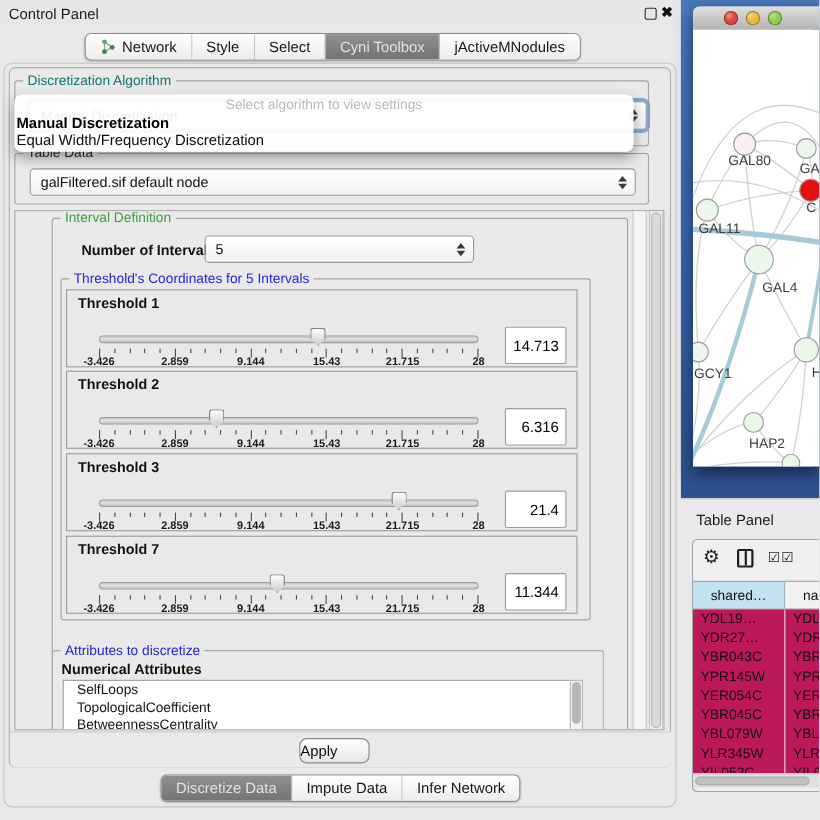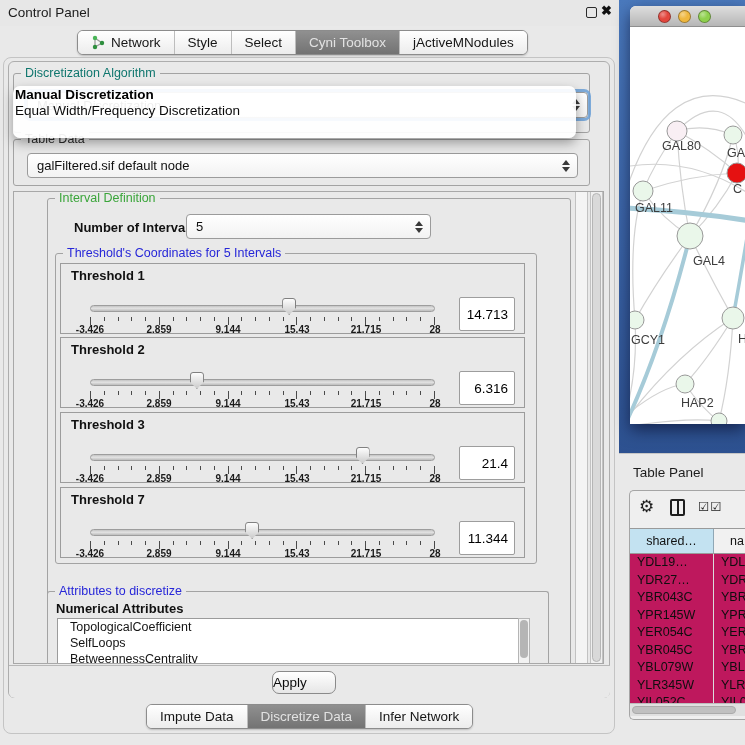--- a/index.html
+++ b/index.html
@@ -118,20 +118,21 @@
 </div>
 <div class="combo focusring" style="left:27px;top:92px;width:561px;height:26px">
   <span>Manual Discretization</span>
   <span class="spin">
       <i class="arr-up"></i>
       <i class="arr-dn"></i>
     </span>
 </div>
 
 <div id="popup">
+  <div class="ph">Select algorithm to view settings</div>
   <div class="p1">Manual Discretization</div>
   <div class="p2">Equal Width/Frequency Discretization</div>
 </div>
 
 <div class="group" style="left:13px;top:139px;width:577px;height:47px">
   <span class="glabel">Table Data</span>
 </div>
 <div class="combo" style="left:27px;top:153px;width:551px;height:25px">
   <span>galFiltered.sif default node</span>
   <span class="spin">
@@ -328,44 +329,44 @@
         </div>
         <input class="tvalue" value="11.344" style="">
       </div>
     </div>
 
   <div class="group" style="left:33px;top:399px;width:502px;height:74px;border-bottom:none">
     <span class="glabel blue">Attributes to discretize</span>
   </div>
   <div style="position:absolute;left:42px;top:409px;font-size:13px;font-weight:bold;color:#111">Numerical Attributes</div>
   <div id="attrlist">
+      <div class="attr-item">SelfLoops</div>
       <div class="attr-item">TopologicalCoefficient</div>
-      <div class="attr-item">SelfLoops</div>
       <div class="attr-item">BetweennessCentrality</div>
     </div>
   <div id="attrsb">
       <span class="th"></span>
     </div>
 
   <div class="vtrack" style="left:561px"></div>
   <div class="vtrack" style="left:576px;background:#efefef">
     <span class="vthumb" style="height:469px"></span>
   </div>
 </div>
 
 <div id="applybar">
   <div id="applybtn">Apply</div>
 </div>
 
 <div class="seg" id="bottomtabs" style="left:146px;top:704px">
-    <div class="si">
-      <span>Impute Data</span>
-    </div>
     <div class="si sel">
       <span>Discretize Data</span>
+    </div>
+    <div class="si">
+      <span>Impute Data</span>
     </div>
     <div class="si">
       <span>Infer Network</span>
     </div>
   </div>
 
 <div id="netbg"></div>
 <div id="netwin">
   <div id="nettitle">
       <span class="light" style="left: 28px; background: radial-gradient(circle at 35% 30%, rgba(255, 255, 255, 0.4), transparent 45%), rgb(226, 70, 61);"></span>

